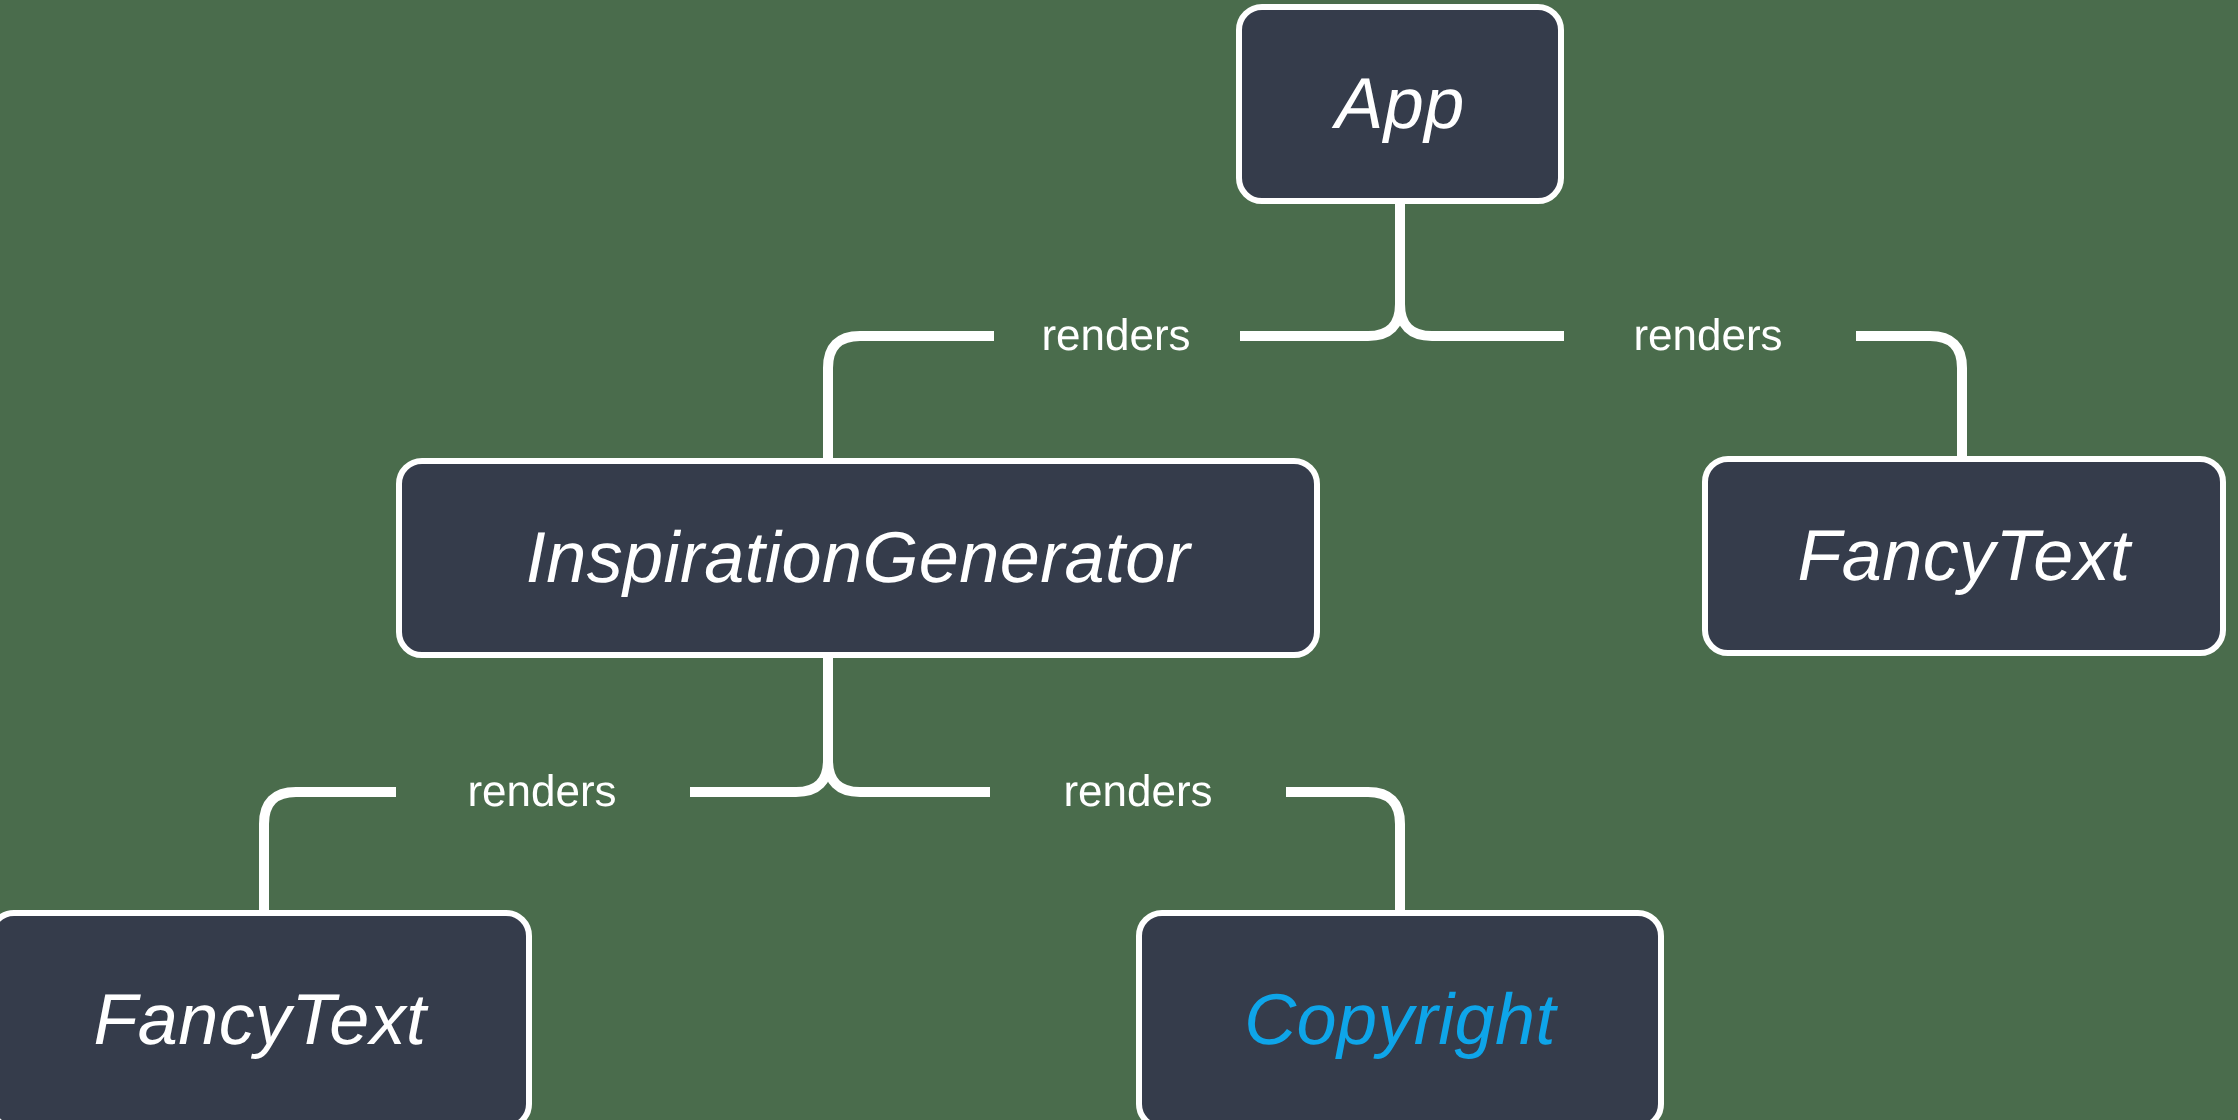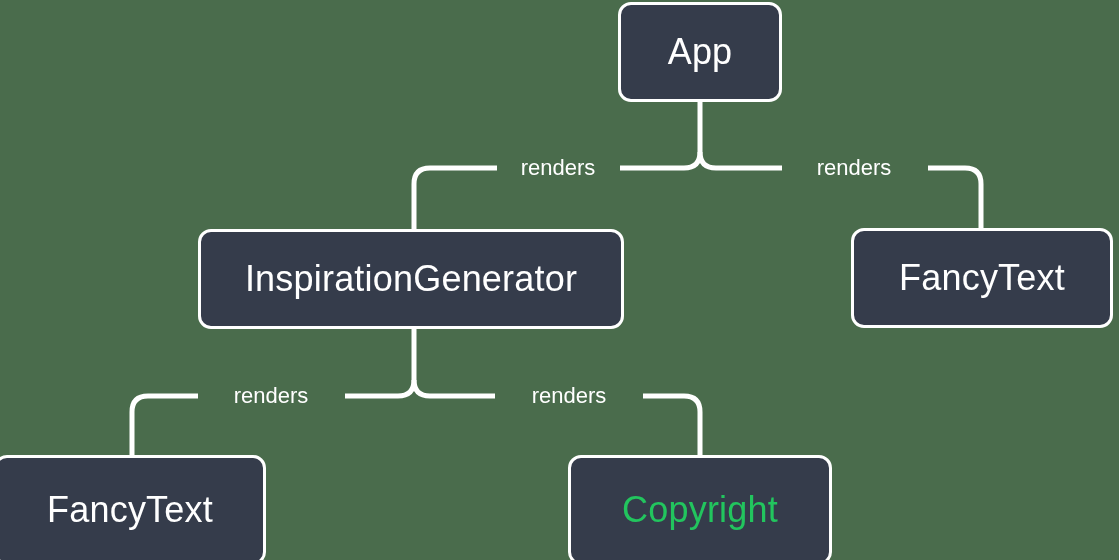--- a/index.html
+++ b/index.html
@@ -38,20 +38,21 @@
     justify-content: center;
     z-index: 3;
   }
   .node-label {
     color: #ffffff;
     font-size: 36px;
     font-weight: 400;
     line-height: 1;
     letter-spacing: 0.2px;
     white-space: nowrap;
+    font-style: italic;
   }
   .edge-label {
     position: absolute;
     color: #ffffff;
     font-size: 22px;
     font-weight: 400;
     line-height: 1;
     white-space: nowrap;
     transform: translate(-50%, -50%);
     z-index: 4;
@@ -80,34 +81,34 @@
 
       <path d="M 414 380 Q 414 396 430 396 L 495 396"></path>
       <path d="M 643 396 L 684 396 Q 700 396 700 412 L 700 455"></path>
     </g>
   </svg>
 
   <div class="node-box" style="left: 618px; top: 2px; width: 164px; height: 100px; background: rgb(53, 60, 75); border-color: rgb(255, 255, 255);">
     <span class="node-label" style="color: rgb(255, 255, 255);">App</span>
   </div>
 
-  <div class="node-box" style="left: 198px; top: 229px; width: 426px; height: 100px; background: rgb(53, 60, 75); border-color: rgb(255, 255, 255);">
+  <div class="node-box" style="left: 198px; top: 229px; width: 462px; height: 100px; background: rgb(53, 60, 75); border-color: rgb(255, 255, 255);">
     <span class="node-label" style="color: rgb(255, 255, 255);">InspirationGenerator</span>
   </div>
 
   <div class="node-box" style="left: 851px; top: 228px; width: 262px; height: 100px; background: rgb(53, 60, 75); border-color: rgb(255, 255, 255);">
     <span class="node-label" style="color: rgb(255, 255, 255);">FancyText</span>
   </div>
 
   <div class="node-box" style="left: -6px; top: 455px; width: 272px; height: 110px; background: rgb(53, 60, 75); border-color: rgb(255, 255, 255);">
     <span class="node-label" style="color: rgb(255, 255, 255);">FancyText</span>
   </div>
 
   <div class="node-box" style="left: 568px; top: 455px; width: 264px; height: 110px; background: rgb(53, 60, 75); border-color: rgb(255, 255, 255);">
-    <span class="node-label" style="color: #22c55e;">Copyright</span>
+    <span class="node-label" style="color: #0ea5e9;">Copyright</span>
   </div>
 
   <div class="edge-label" style="left: 558px; top: 168px; color: rgb(255, 255, 255);">renders</div>
   <div class="edge-label" style="left: 854px; top: 168px; color: rgb(255, 255, 255);">renders</div>
   <div class="edge-label" style="left: 271px; top: 396px; color: rgb(255, 255, 255);">renders</div>
   <div class="edge-label" style="left: 569px; top: 396px; color: rgb(255, 255, 255);">renders</div>
 
 </div>
 
 </body></html>

